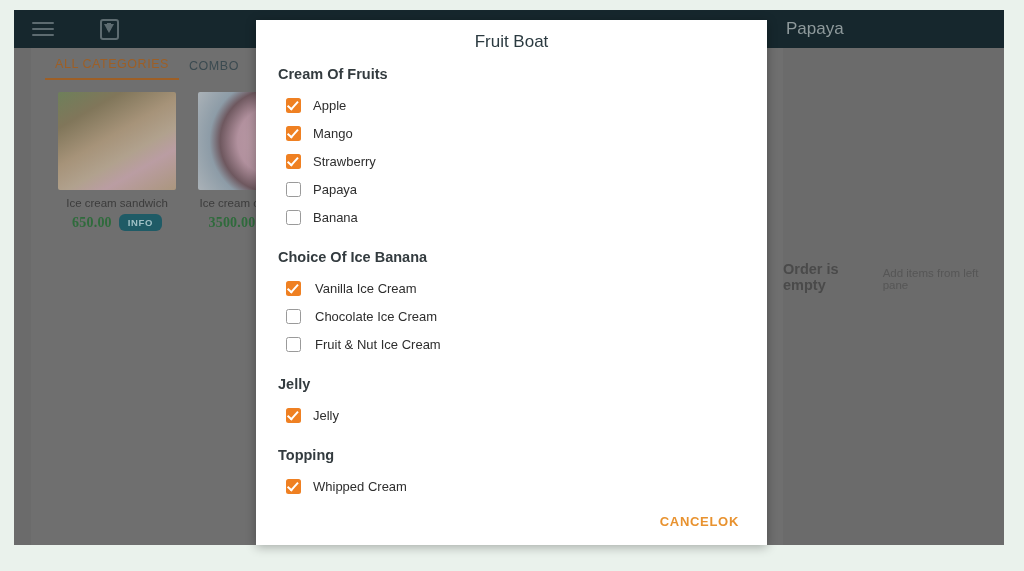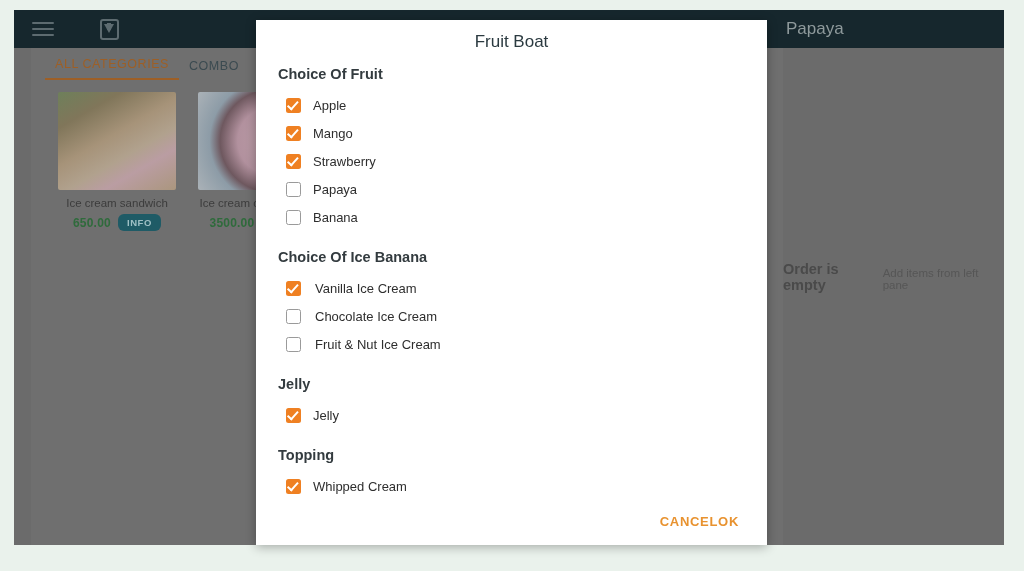--- a/index.html
+++ b/index.html
@@ -148,24 +148,25 @@
 
   .card-meta {
     margin-top: 5px;
     display: flex;
     align-items: center;
     justify-content: center;
     gap: 7px;
   }
 
   .price {
-    font-size: 12px;
+    font-size: 14px;
     font-weight: bold;
     color: #2f6b3c;
     letter-spacing: 0.2px;
+    font-family: Liberation Serif, serif;
   }
 
   .info-badge {
     background: #1f5b66;
     color: #9fc0c5;
     font-size: 9.5px;
     font-weight: bold;
     letter-spacing: 0.6px;
     padding: 3px 9px;
     border-radius: 6px;
@@ -368,21 +369,21 @@
   </div>
 </div>
 
 <div id="dialog">
 
   <div class="dialog-title">Fruit Boat</div>
 
   <div class="dialog-body">
 
     <div class="group">
-      <div class="group-title">Choice Of Fruit</div>
+      <div class="group-title">Cream Of Fruits</div>
       <div class="opt">
         <span class="cb on"></span>
         <span class="opt-label">Apple</span>
       </div>
       <div class="opt">
         <span class="cb on"></span>
         <span class="opt-label">Mango</span>
       </div>
       <div class="opt">
         <span class="cb on"></span>

